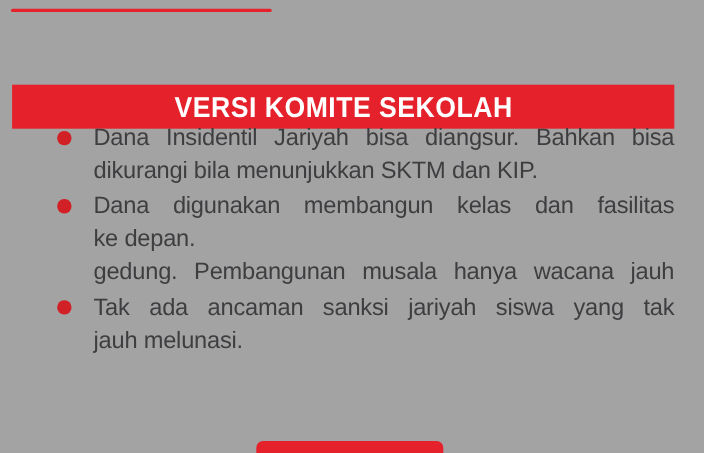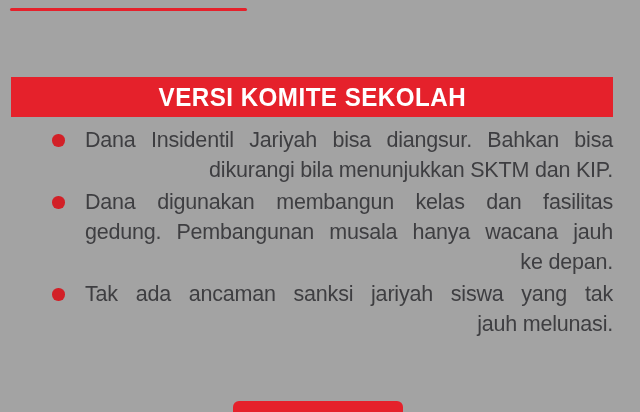--- a/index.html
+++ b/index.html
@@ -40,21 +40,21 @@
     font-weight: bold;
     font-size: 26px;
     letter-spacing: 0.5px;
     transform: scaleX(0.93);
     transform-origin: center;
     white-space: nowrap;
   }
   .bullet-list {
     position: absolute;
     left: 52px;
-    top: 125px;
+    top: 110px;
     width: 561px;
   }
   .bullet-item {
     position: relative;
     padding-left: 33px;
     margin-bottom: 2px;
     font-size: 21.5px;
     line-height: 30px;
     letter-spacing: -0.2px;
     color: #3e3e41;
@@ -62,21 +62,21 @@
   .bullet-dot {
     position: absolute;
     left: 0;
     top: 9px;
     width: 12.5px;
     height: 12.5px;
     border-radius: 50%;
     background: #d22027;
   }
   .line {
-    text-align: right;
+    text-align: left;
   }
   .line.stretch {
     text-align: justify;
     text-align-last: justify;
   }
   .bottom-tab {
     position: absolute;
     left: 233px;
     top: 401px;
     width: 170px;
@@ -100,22 +100,22 @@
 
     <div class="bullet-item">
       <span class="bullet-dot"></span>
       <div class="line stretch">Dana Insidentil Jariyah bisa diangsur. Bahkan bisa</div>
       <div class="line">dikurangi bila menunjukkan SKTM dan KIP.</div>
     </div>
 
     <div class="bullet-item">
       <span class="bullet-dot"></span>
       <div class="line stretch">Dana digunakan membangun kelas dan fasilitas</div>
+      <div class="line">ke depan.</div>
       <div class="line stretch">gedung. Pembangunan musala hanya wacana jauh</div>
-      <div class="line">ke depan.</div>
     </div>
 
 
     <div class="bullet-item">
       <span class="bullet-dot"></span>
       <div class="line stretch">Tak ada ancaman sanksi jariyah siswa yang tak</div>
       <div class="line">jauh melunasi.</div>
     </div>
 
   </div>

